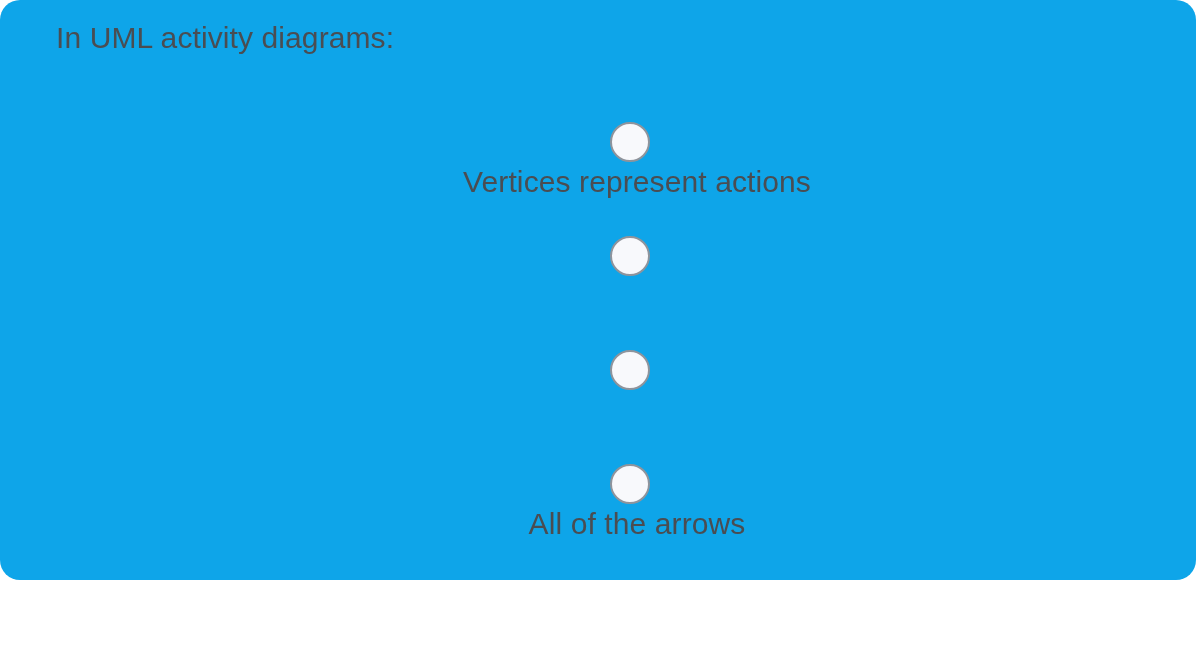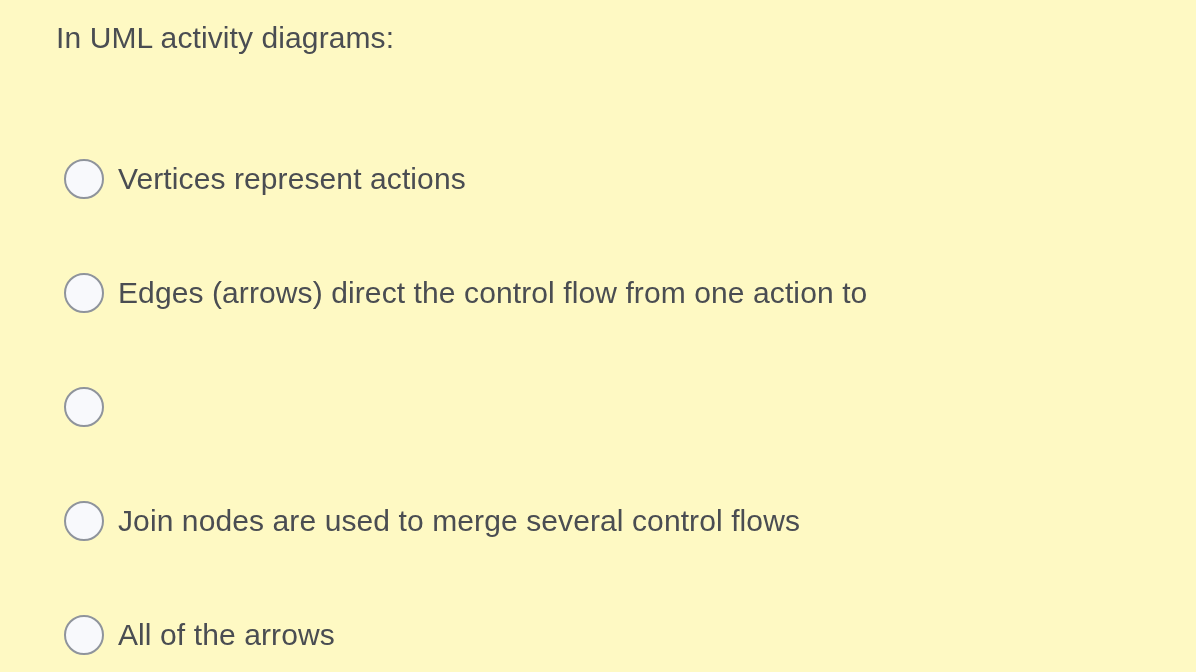--- a/index.html
+++ b/index.html
@@ -13,23 +13,24 @@
     background: #ffffff;
     font-family: "Liberation Sans", sans-serif;
     color: #4a4d52;
     overflow: hidden;
     -webkit-font-smoothing: antialiased;
   }
 
   .question-page {
     position: relative;
     width: 1196px;
-    height: 672px;
-    background: #fef9c3;
+    height: 580px;
+    background: #0ea5e9;
     box-sizing: border-box;
+    border-radius: 20px;
   }
 
   .question-prompt {
     position: absolute;
     left: 56px;
     top: 18px;
     font-size: 30px;
     line-height: 40px;
     font-weight: 400;
     color: #4a4d52;
@@ -47,20 +48,21 @@
     list-style: none;
   }
 
   .answer-option {
     position: relative;
     height: 114px;
     display: flex;
     align-items: center;
     padding-left: 64px;
     box-sizing: border-box;
+    flex-direction: column;
   }
 
   .radio-circle {
     flex: 0 0 auto;
     width: 40px;
     height: 40px;
     border-radius: 50%;
     border: 2px solid #8f949c;
     background: #f8f9fc;
     box-sizing: border-box;
@@ -84,32 +86,27 @@
 
   <div class="question-prompt">In UML activity diagrams:</div>
 
   <ul class="answer-list">
 
     <li class="answer-option">
       <span class="radio-circle"></span>
       <span class="answer-text">Vertices represent actions</span>
     </li>
 
-    <li class="answer-option">
-      <span class="radio-circle"></span>
-      <span class="answer-text">Edges (arrows) direct the control flow from one action to</span>
-    </li>
 
     <li class="answer-option">
       <span class="radio-circle"></span>
     </li>
 
     <li class="answer-option">
       <span class="radio-circle"></span>
-      <span class="answer-text">Join nodes are used to merge several control flows</span>
     </li>
 
     <li class="answer-option">
       <span class="radio-circle"></span>
       <span class="answer-text">All of the arrows</span>
     </li>
 
   </ul>
 
 </div>

